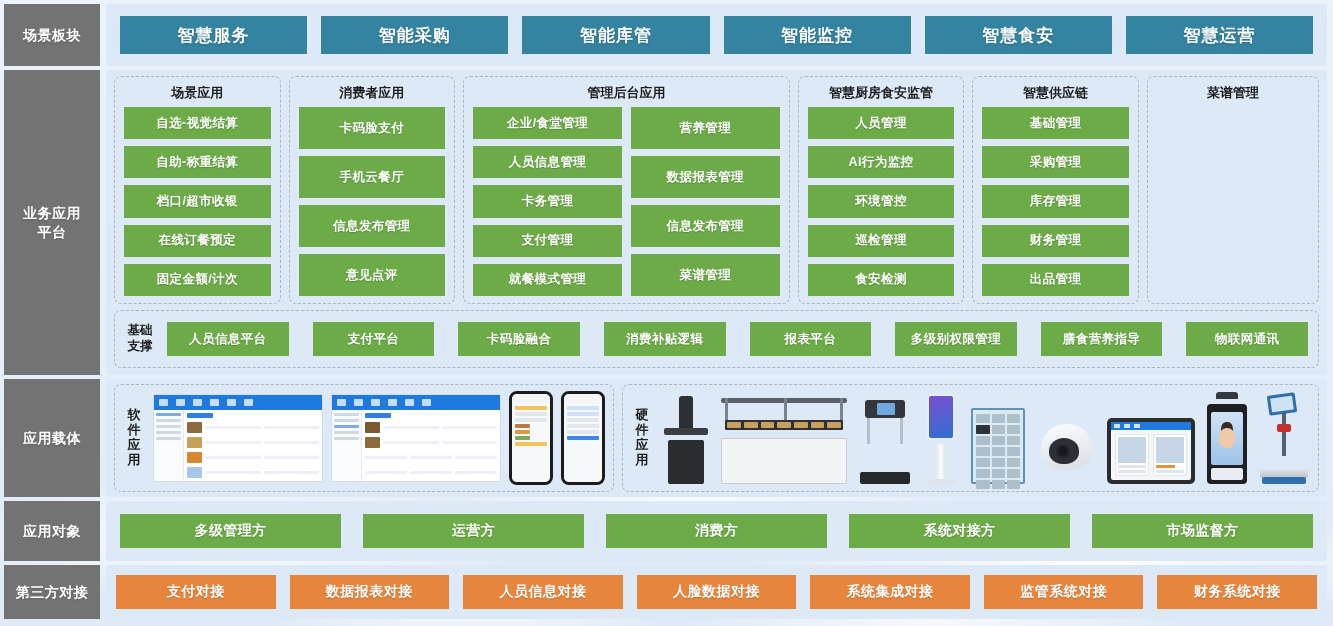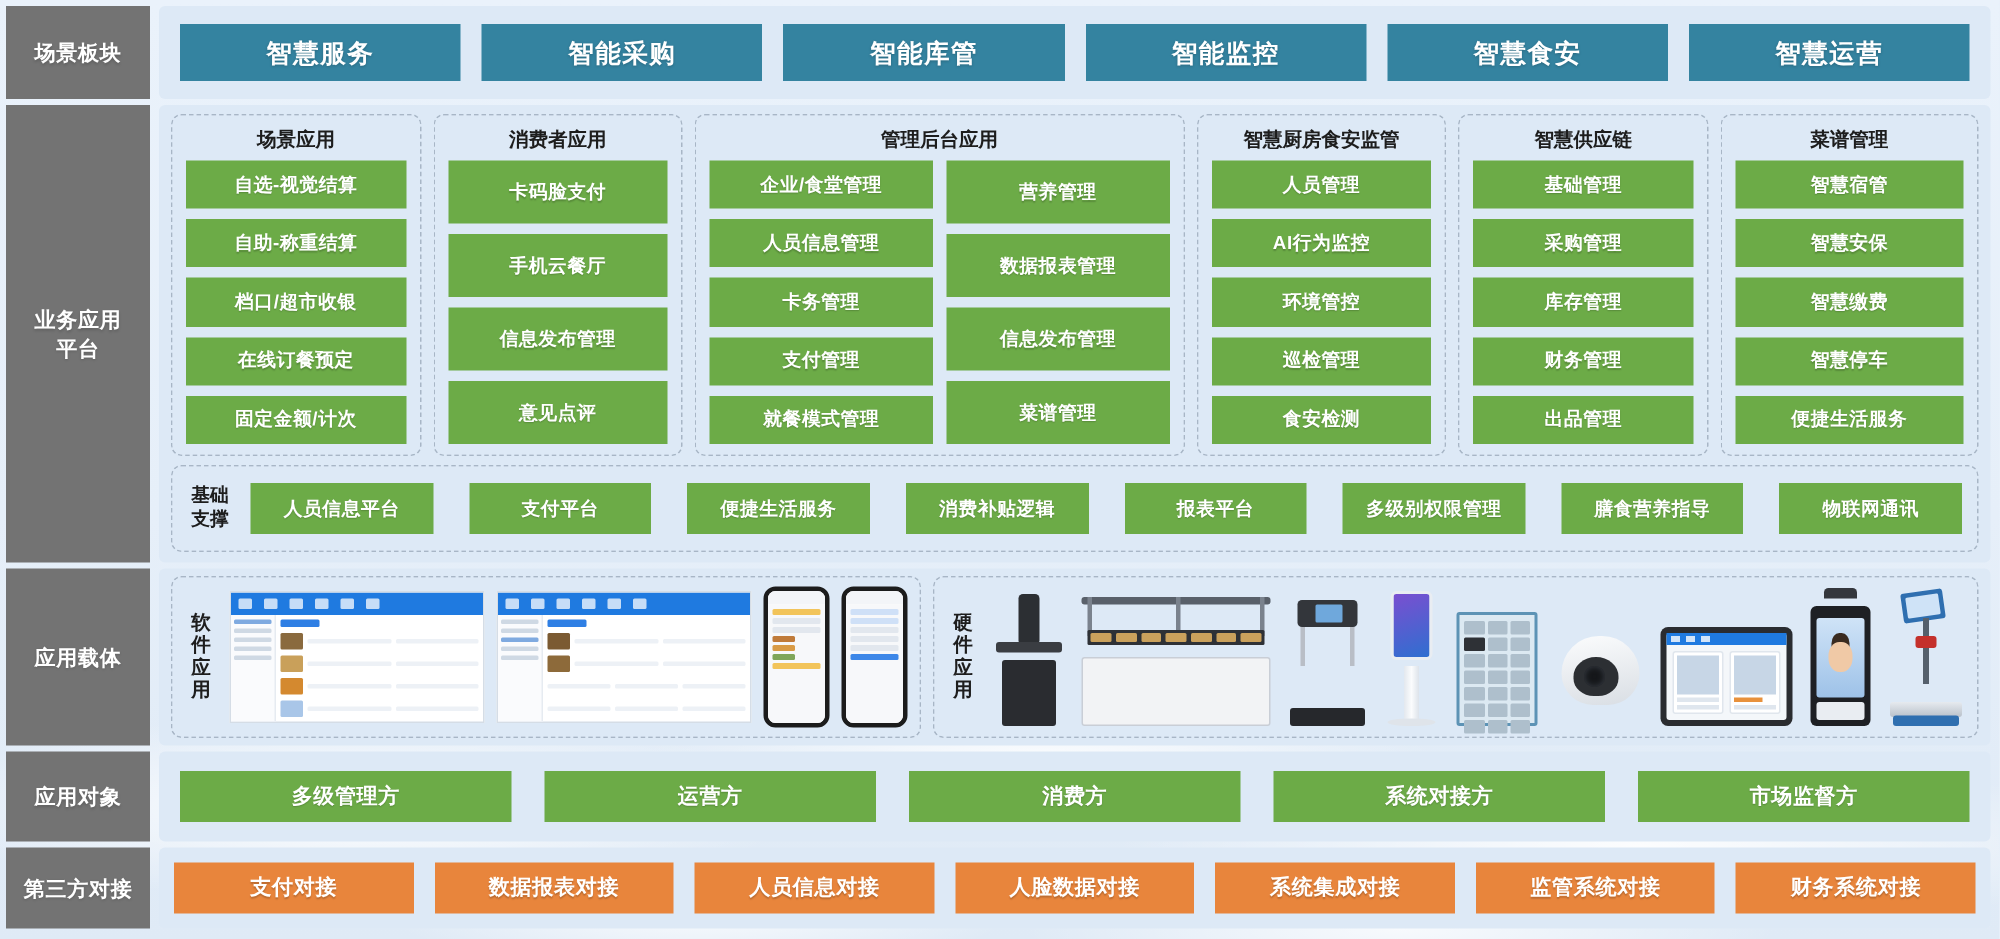--- a/index.html
+++ b/index.html
@@ -363,39 +363,30 @@
                 <div class="chip">采购管理</div>
                 <div class="chip">库存管理</div>
                 <div class="chip">财务管理</div>
                 <div class="chip">出品管理</div>
               </div>
             </div>
           </div>
 
           <div class="group g-logistics">
             <div class="group-title">菜谱管理</div>
-            <div class="group-cols">
-              <div class="col">
-                <div class="chip">智慧宿管</div>
-                <div class="chip">智慧安保</div>
-                <div class="chip">智慧缴费</div>
-                <div class="chip">智慧停车</div>
-                <div class="chip">便捷生活服务</div>
-              </div>
-            </div>
           </div>
 
         </div>
 
         <div class="foundation">
           <div class="foundation-label">基础<br>支撑</div>
           <div class="foundation-items">
             <div class="chip">人员信息平台</div>
             <div class="chip">支付平台</div>
-            <div class="chip">便捷生活服务</div>
+            <div class="chip">卡码脸融合</div>
             <div class="chip">消费补贴逻辑</div>
             <div class="chip">报表平台</div>
             <div class="chip">多级别权限管理</div>
             <div class="chip">膳食营养指导</div>
             <div class="chip">物联网通讯</div>
           </div>
         </div>
 
       </div>
     </div>

